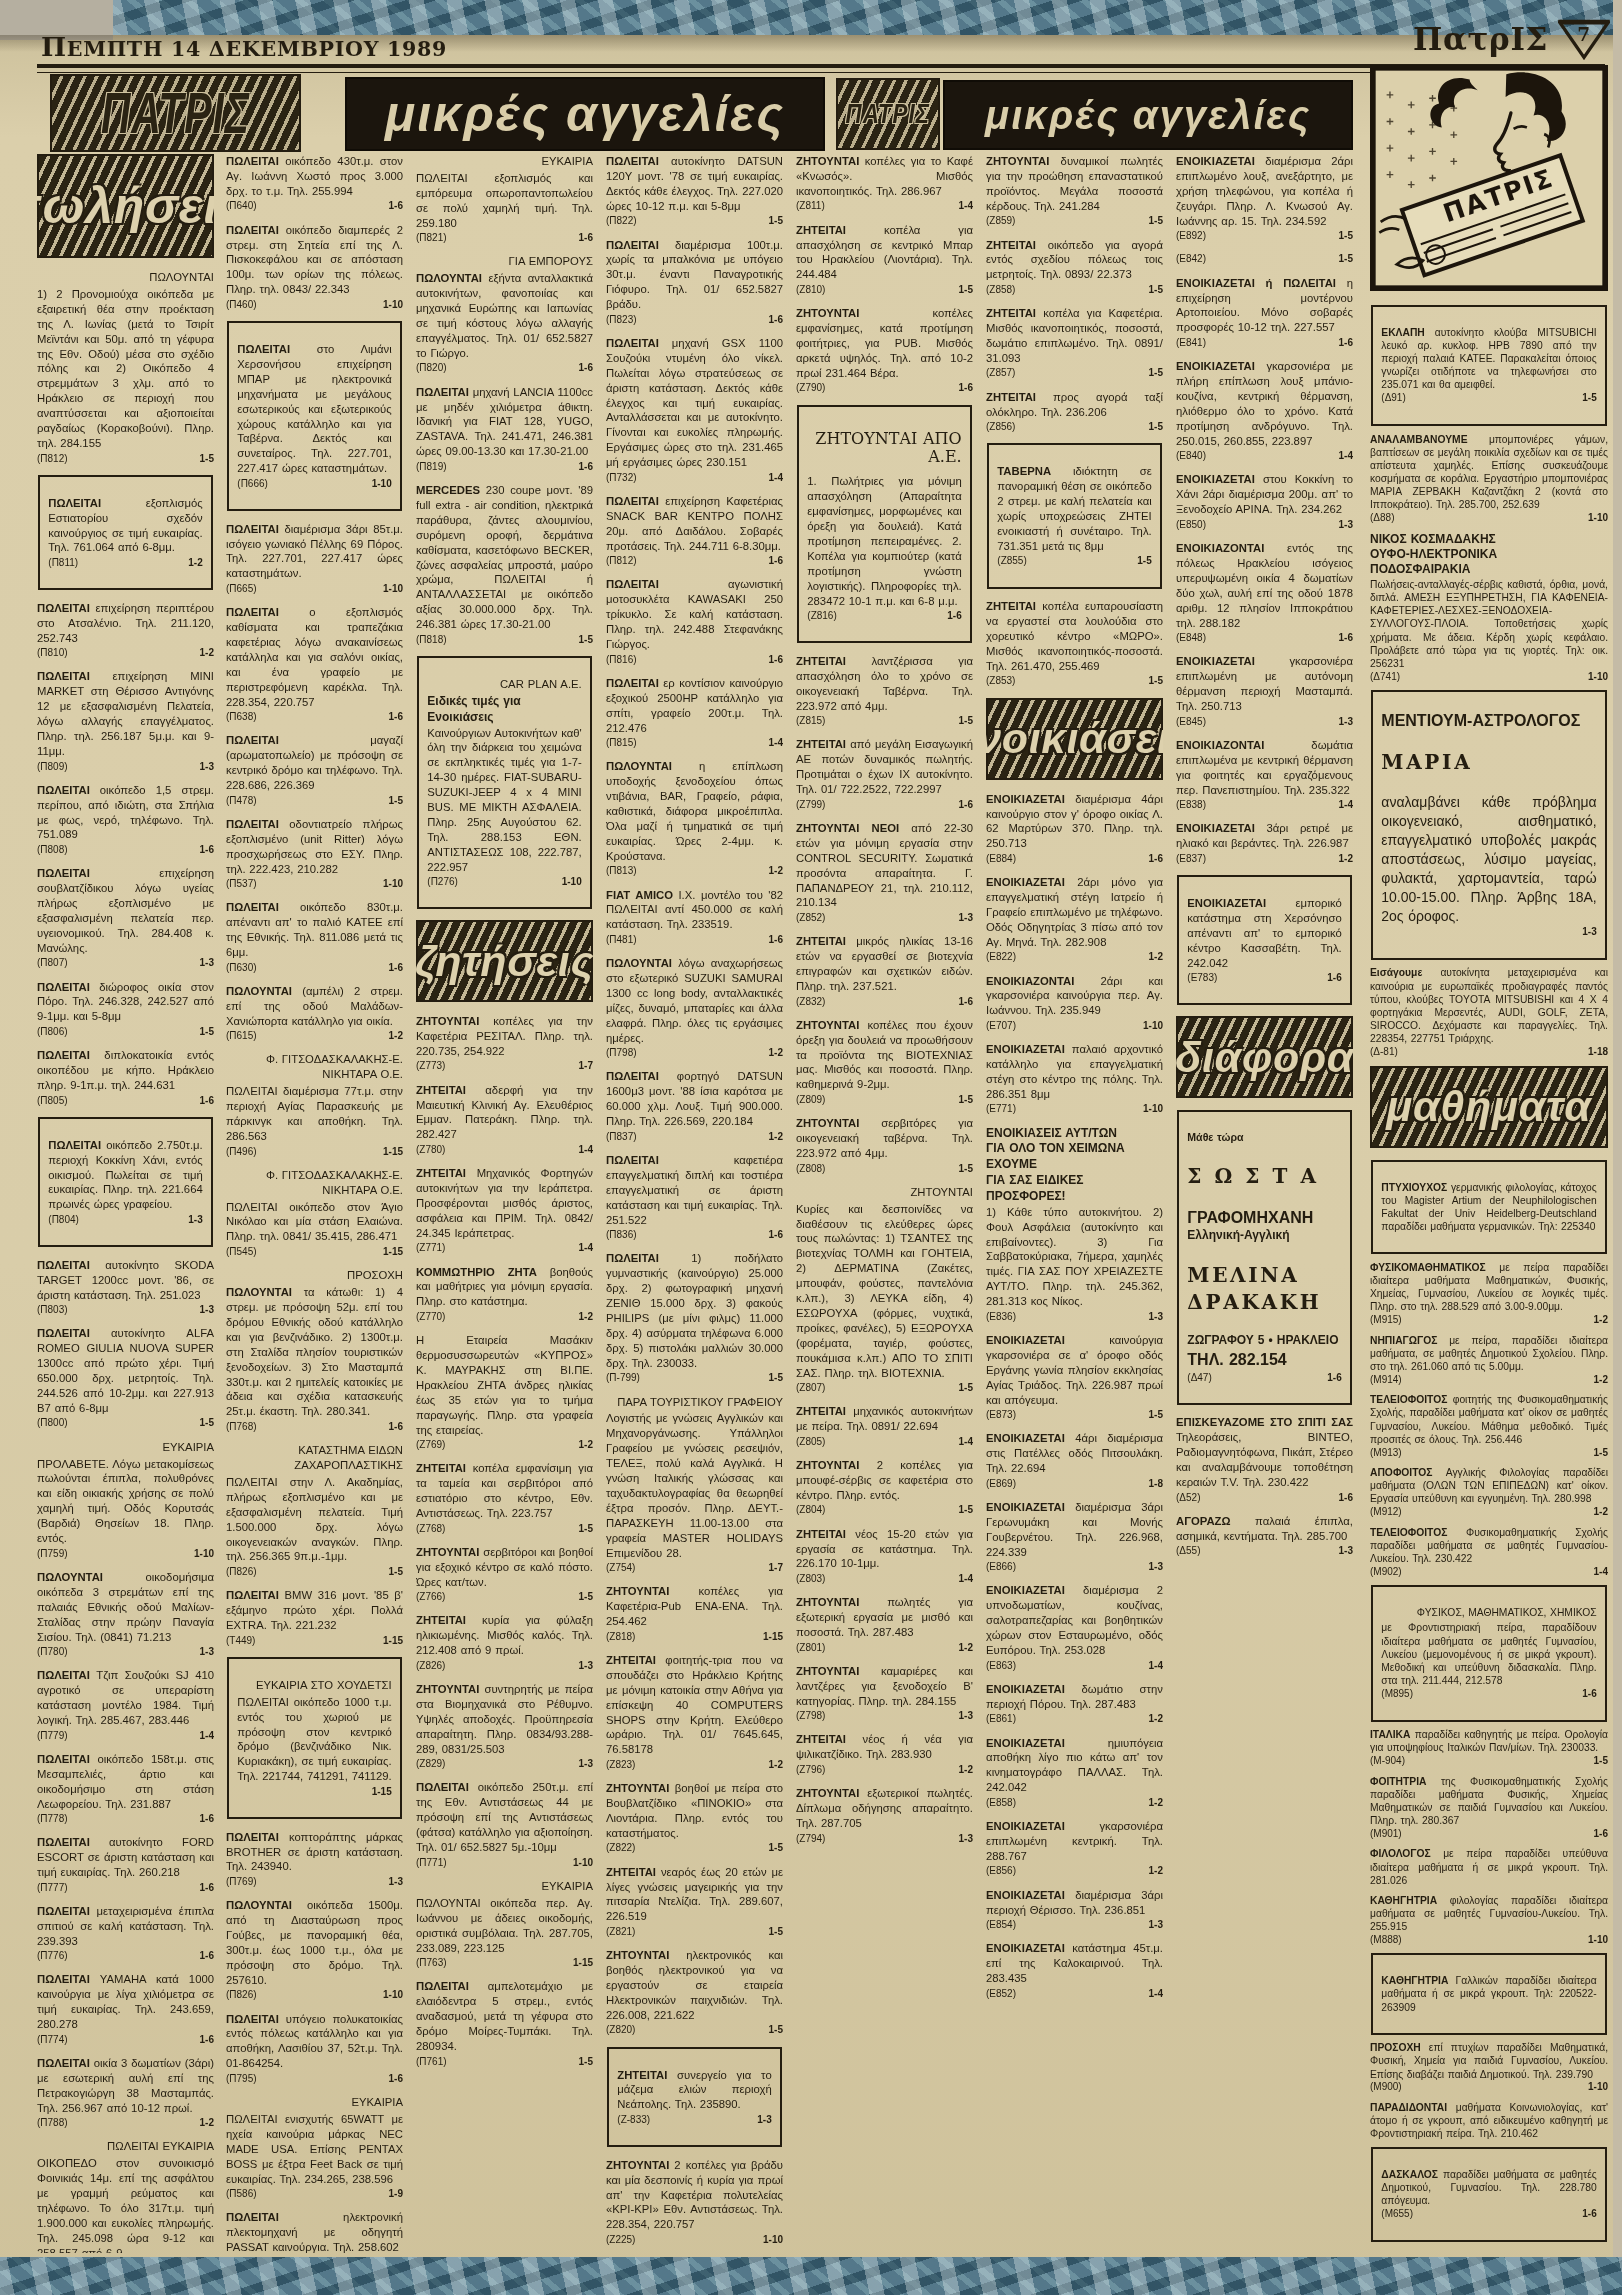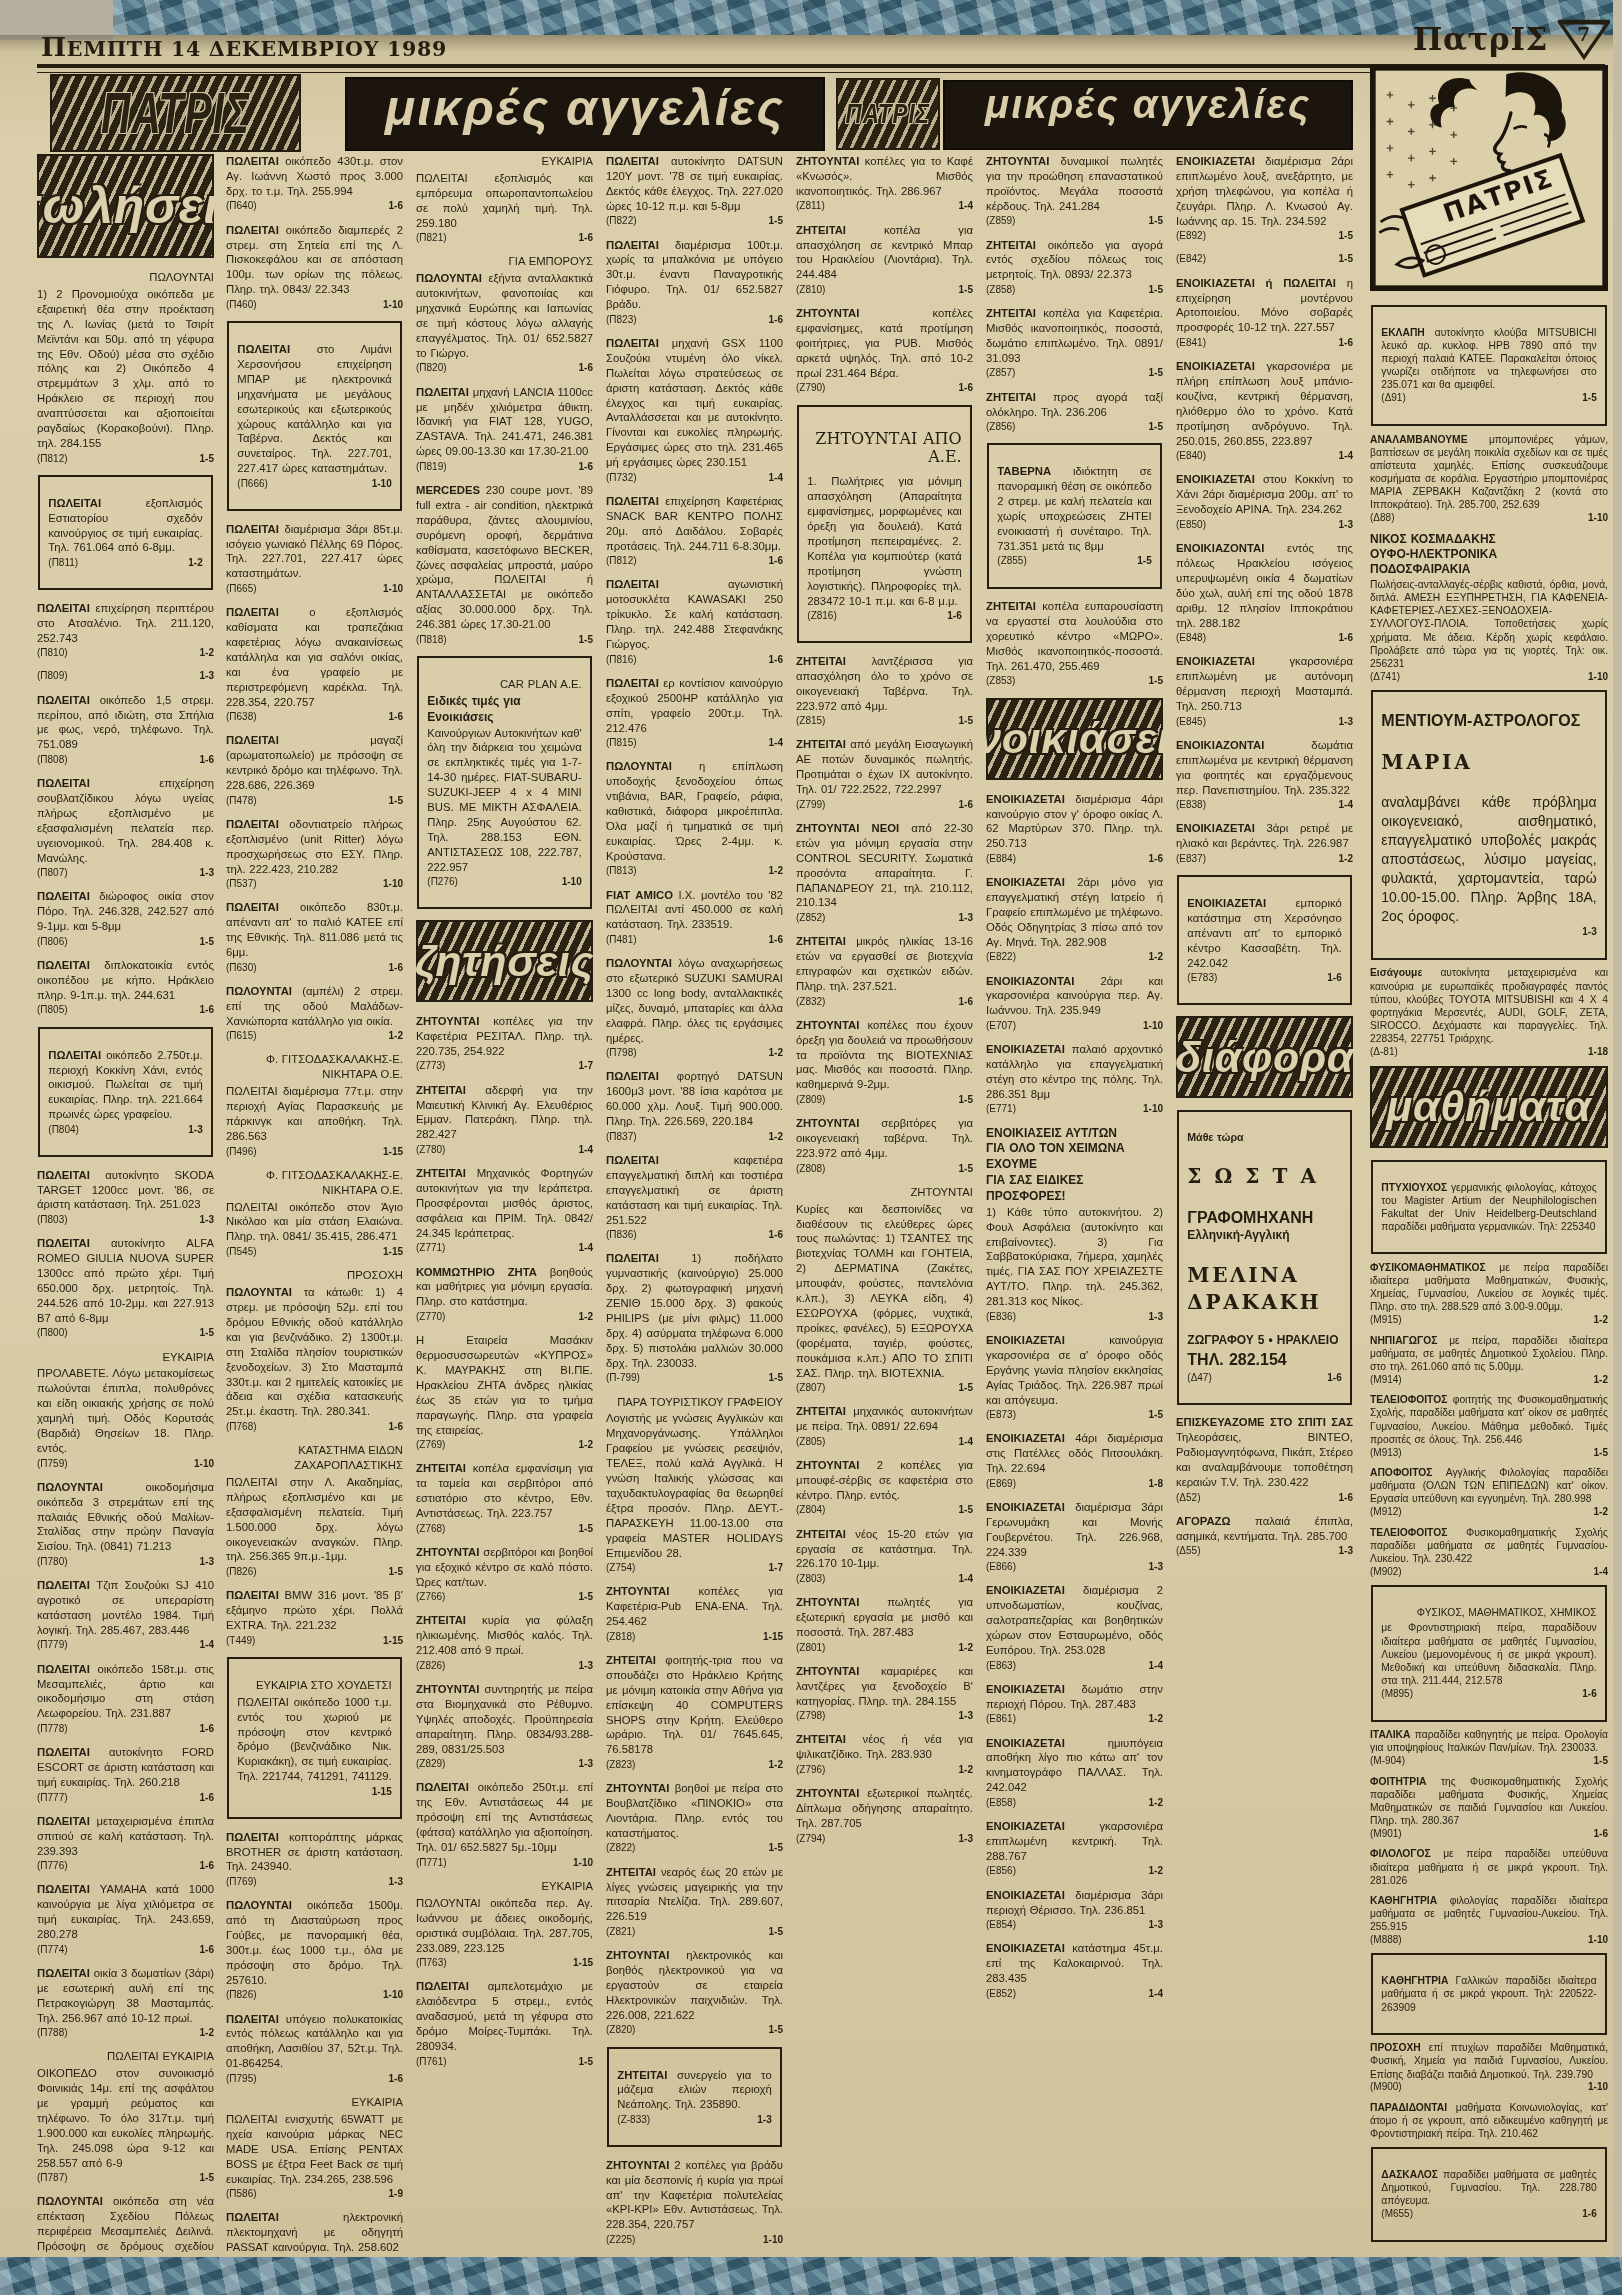--- a/index.html
+++ b/index.html
@@ -24,21 +24,21 @@
   .rule{position:absolute;background:#241d10}
   .brand{position:absolute;left:1413px;top:18.6px;font-family:"DejaVu Serif",serif;font-weight:bold;
          font-size:31px;letter-spacing:0.7px;display:flex;align-items:center;gap:9.3px}
   .tri{width:52px;height:41px}
 
   .hatchbox{position:absolute;display:flex;align-items:center;justify-content:center;
             background:repeating-linear-gradient(115deg,#2a2313 0 7.3px,#baae8c 7.3px 10.6px);
             border:2.7px solid #241d10}
   .hatchbox span{font-weight:bold;font-style:italic;color:#2a2313;letter-spacing:1.3px;
             text-shadow:1.3px 1.3px 0 #cfc3a0,-1.3px -1.3px 0 #cfc3a0,1.3px -1.3px 0 #cfc3a0,-1.3px 1.3px 0 #cfc3a0}
-  .blackbox{position:absolute;display:flex;justify-content:center;
+  .blackbox{position:absolute;display:flex;align-items:center;justify-content:center;
             background:#1b150d;border:2.7px solid #100c06;color:#d9cda9}
   .blackbox span{font-weight:bold;font-style:italic;letter-spacing:2px;white-space:nowrap}
 
   .col{position:absolute;overflow:hidden}
   .c0{left:37px; top:154px;width:177px;height:2099px}
   .c1{left:226px;top:154px;width:177px;height:2099px}
   .c2{left:416px;top:154px;width:177px;height:2099px}
   .c3{left:606px;top:154px;width:177px;height:2099px}
   .c4{left:796px;top:154px;width:177px;height:2099px}
   .c5{left:986px;top:154px;width:177px;height:2099px}
@@ -148,20 +148,21 @@
       </div>
     </article>
     <article class="ad">
       <div><span class="lead">ΠΩΛΕΙΤΑΙ </span>επιχείρηση περιπτέρου στο Ατσαλένιο. Τηλ. 211.120, 252.743</div>
       <div class="meta">
         <span class="ref">(Π810)</span>
         <span>1-2</span>
       </div>
     </article>
     <article class="ad">
+      <div><span class="lead">ΠΩΛΕΙΤΑΙ </span>επιχείρηση MINI MARKET στη Θέρισσο Αντιγόνης 12 με εξασφαλισμένη Πελατεία, λόγω αλλαγής επαγγέλματος. Πληρ. τηλ. 256.187 5μ.μ. και 9-11μμ.</div>
       <div class="meta">
         <span class="ref">(Π809)</span>
         <span>1-3</span>
       </div>
     </article>
     <article class="ad">
       <div><span class="lead">ΠΩΛΕΙΤΑΙ </span>οικόπεδο 1,5 στρεμ. περίπου, από ιδιώτη, στα Σπήλια με φως, νερό, τηλέφωνο. Τηλ. 751.089</div>
       <div class="meta">
         <span class="ref">(Π808)</span>
         <span>1-6</span>

